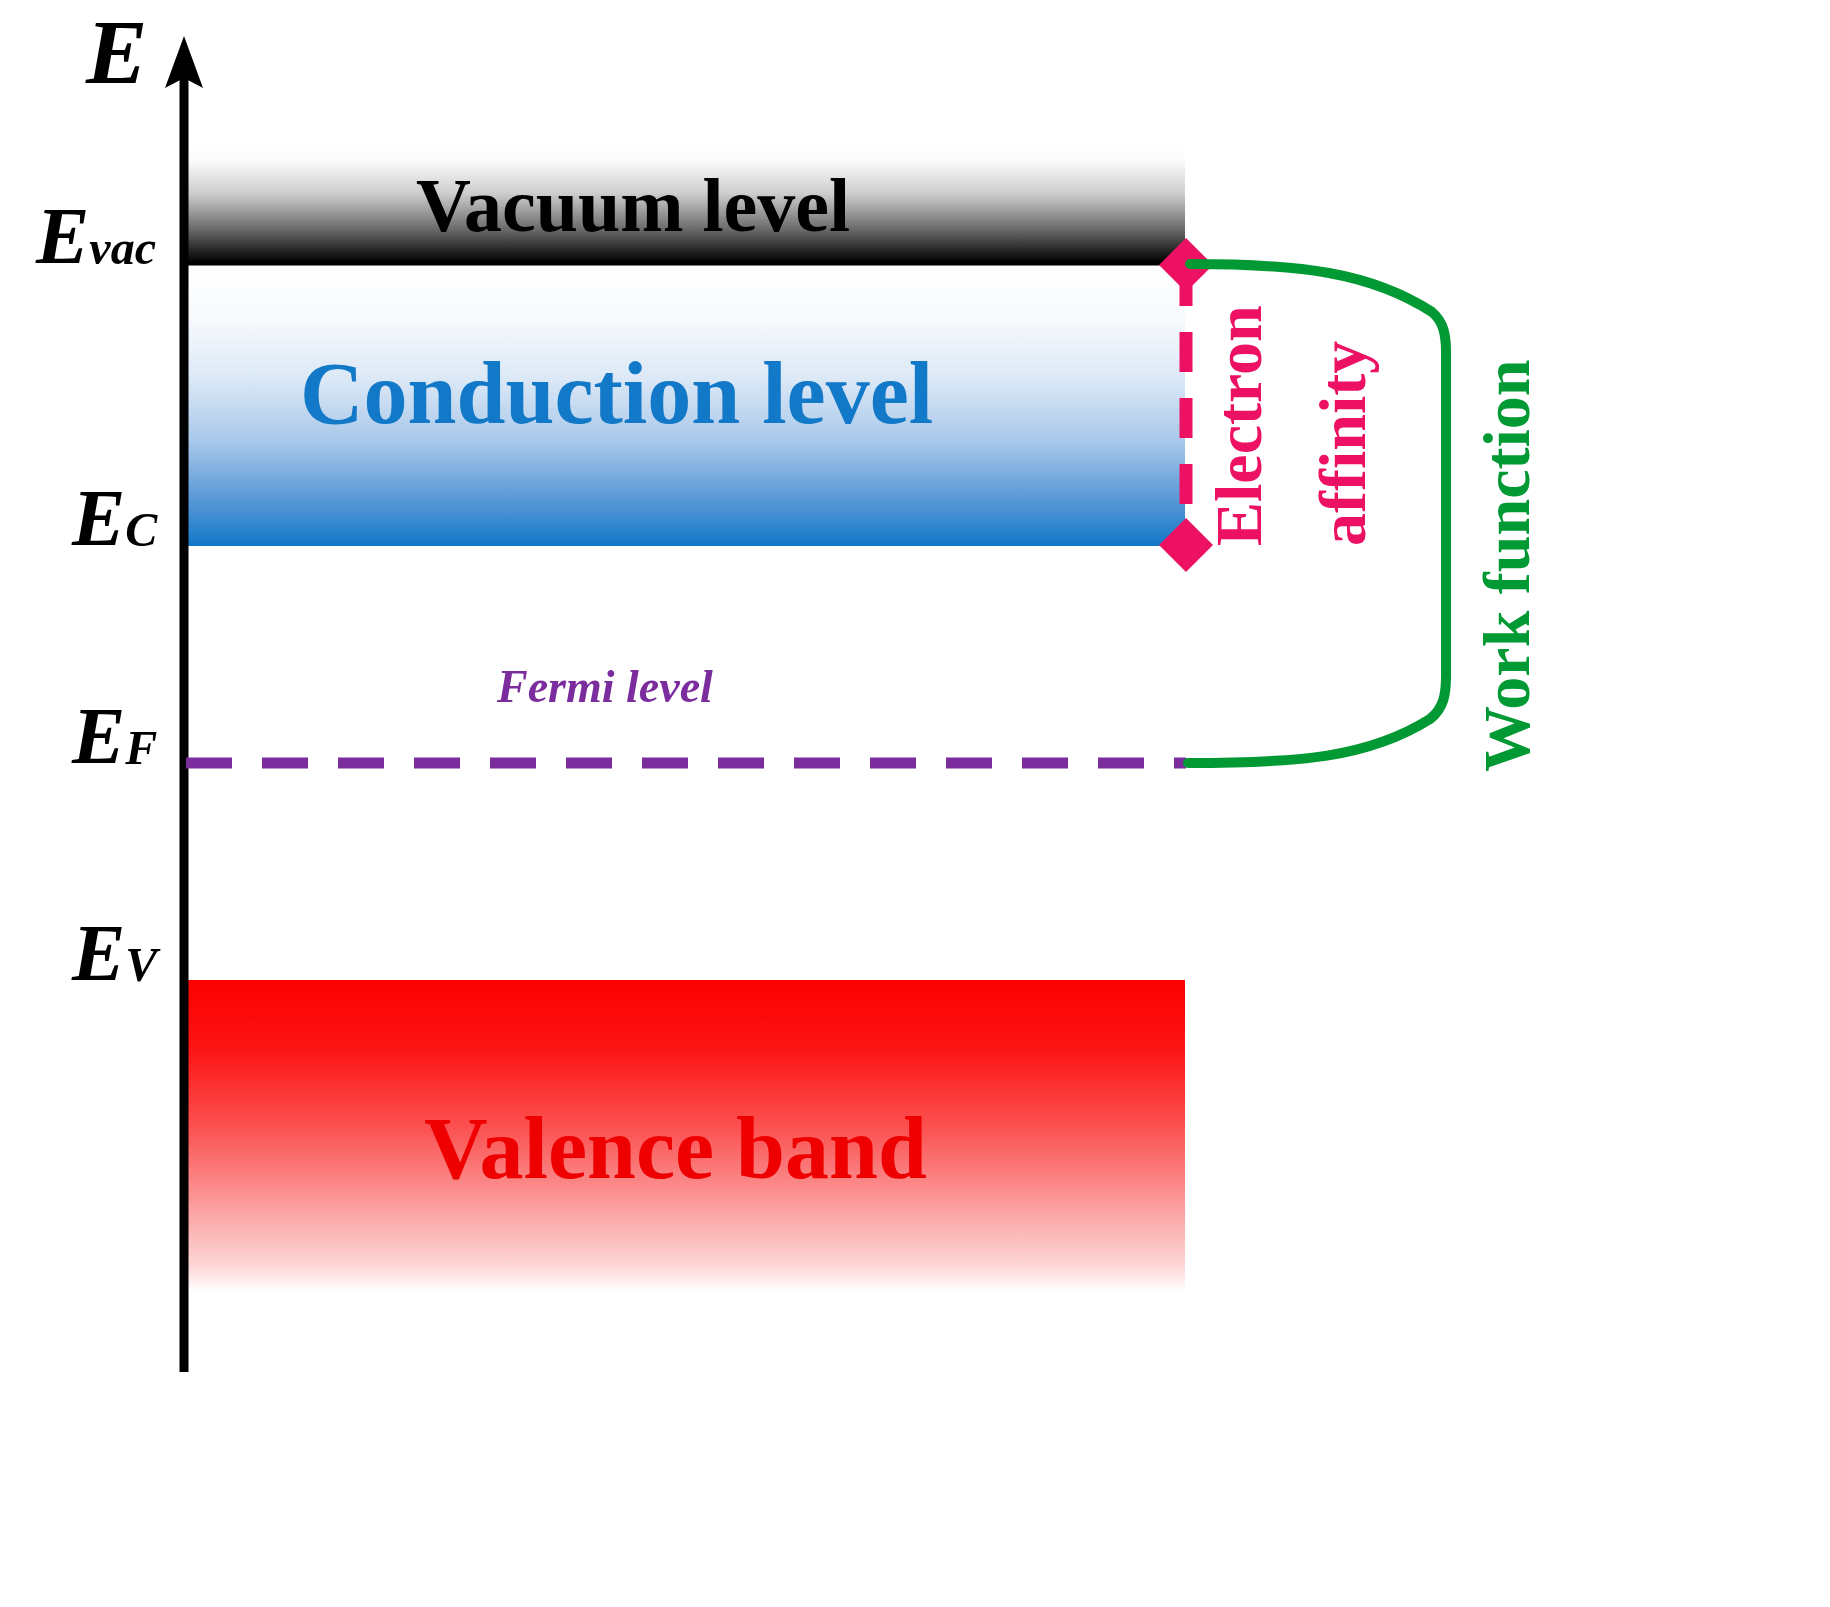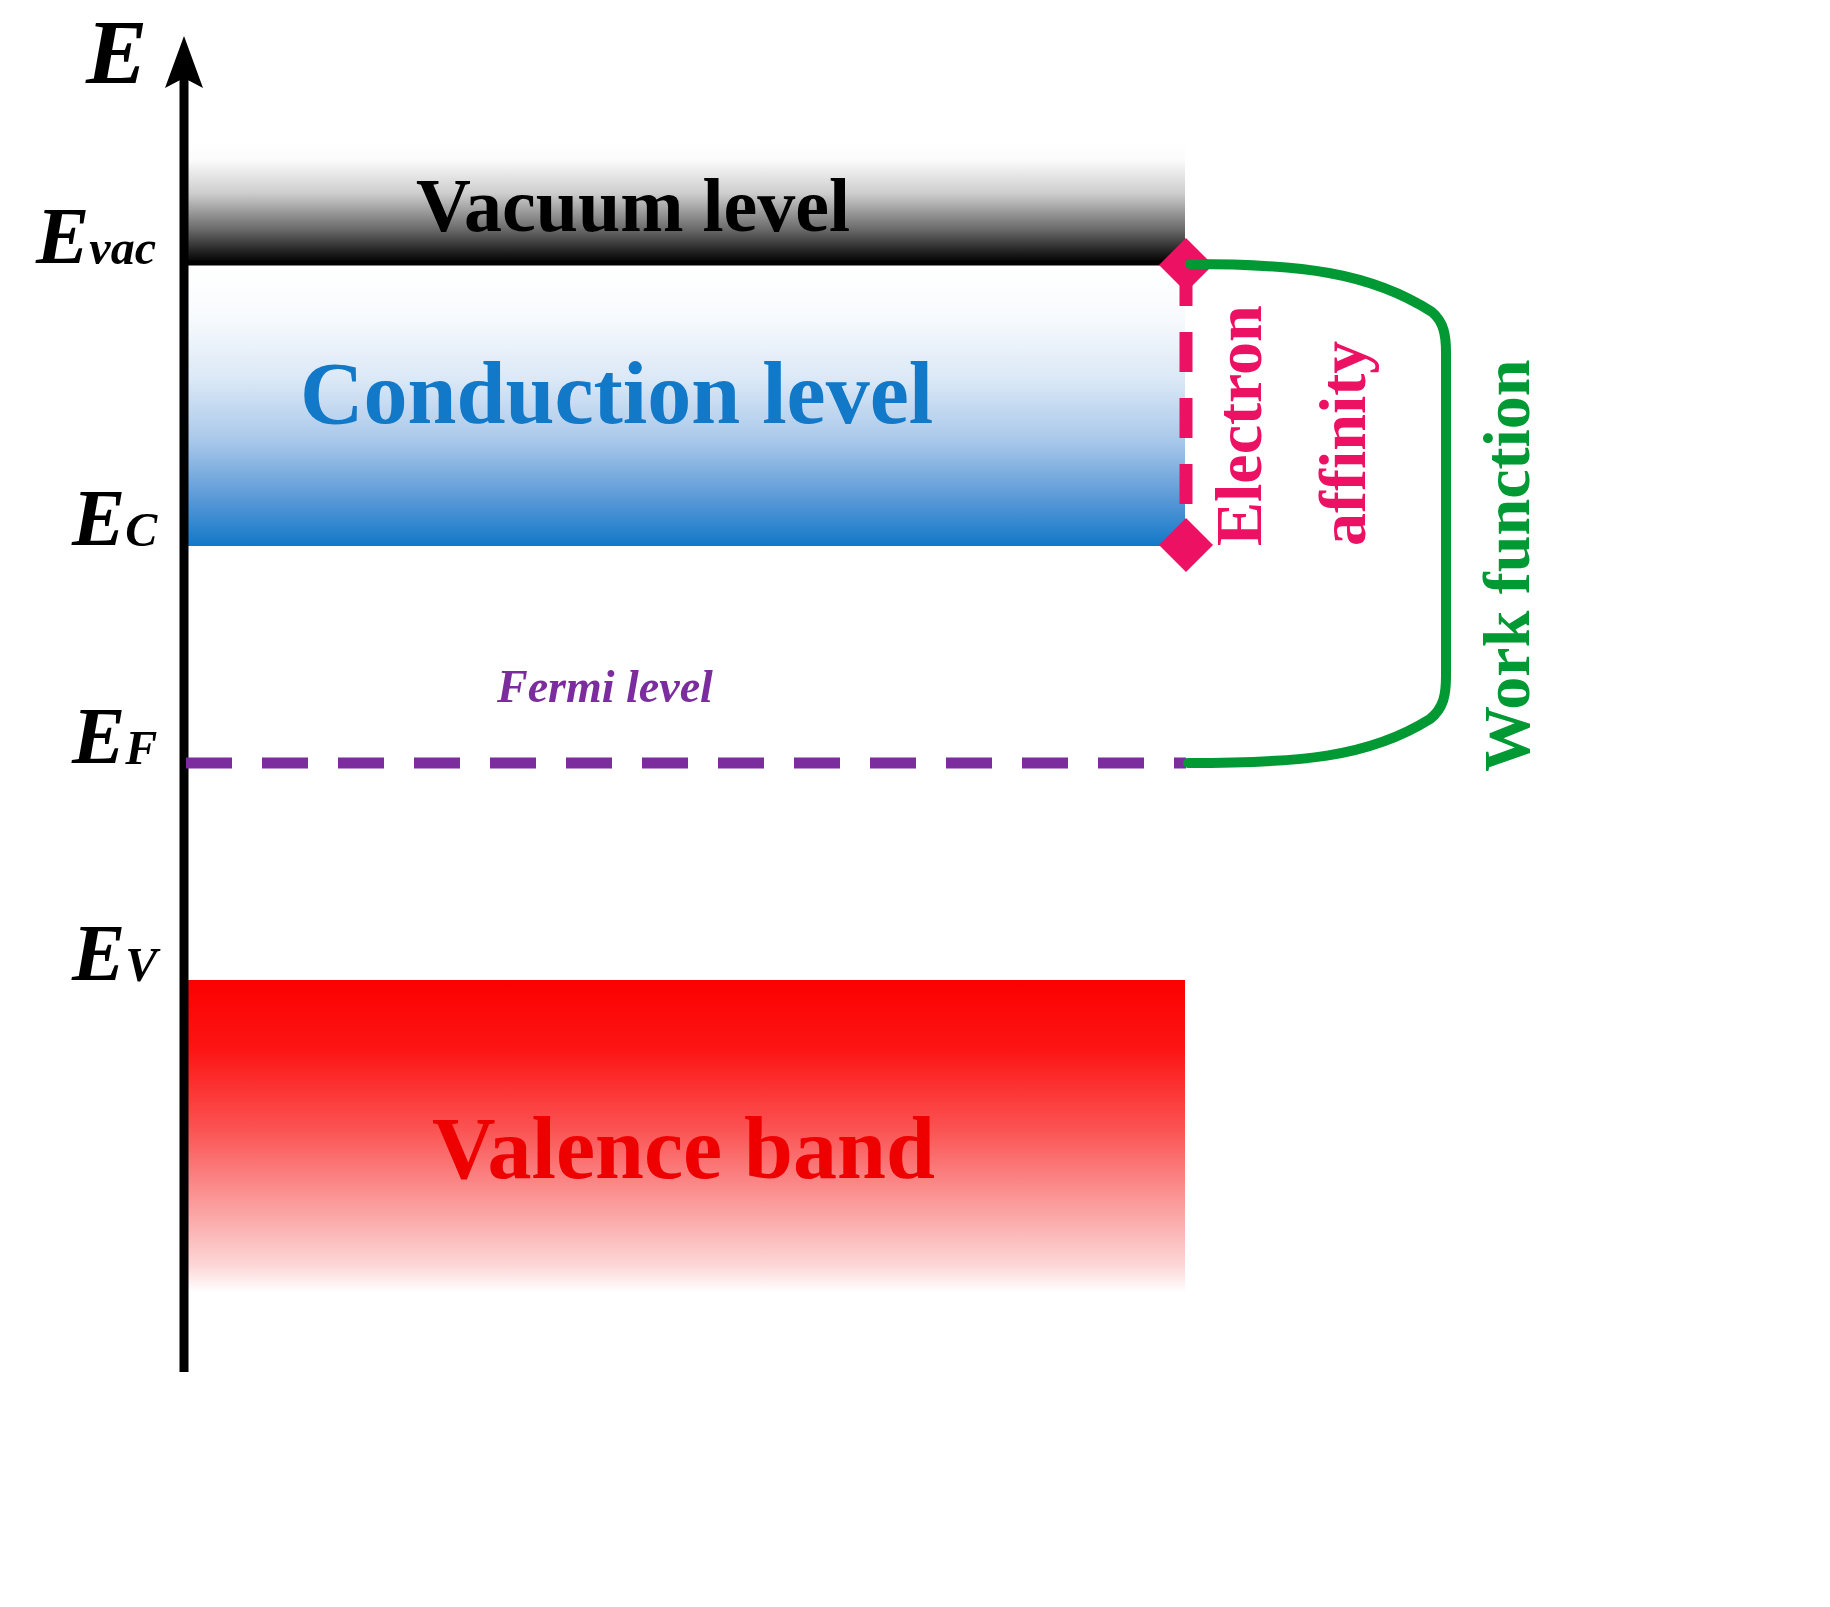--- a/index.html
+++ b/index.html
@@ -104,21 +104,20 @@
     left: 300px;
     top: 350px;
     font-size: 88px;
     color: #1278c8;
   }
   #caption-valence {
     left: 424px;
     top: 1105px;
     font-size: 88px;
     color: #ee0000;
-    margin-left: 8px;
   }
   #caption-fermi {
     left: 497px;
     top: 664px;
     font-size: 46px;
     font-style: italic;
     color: #7b2d9e;
   }
 
   

